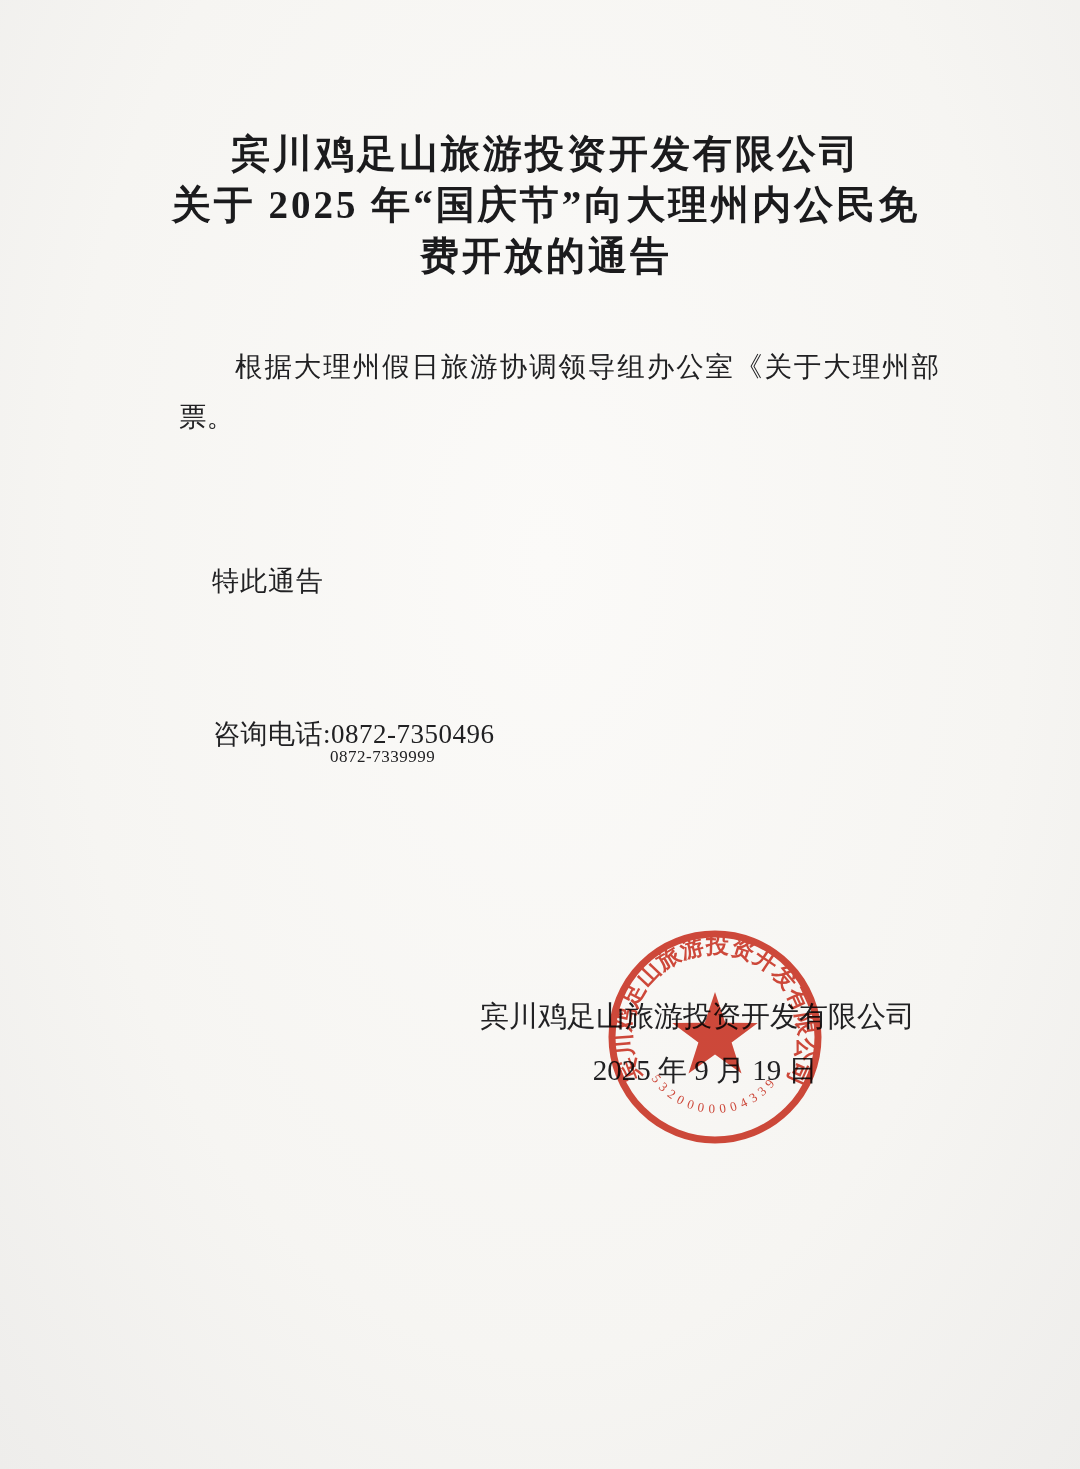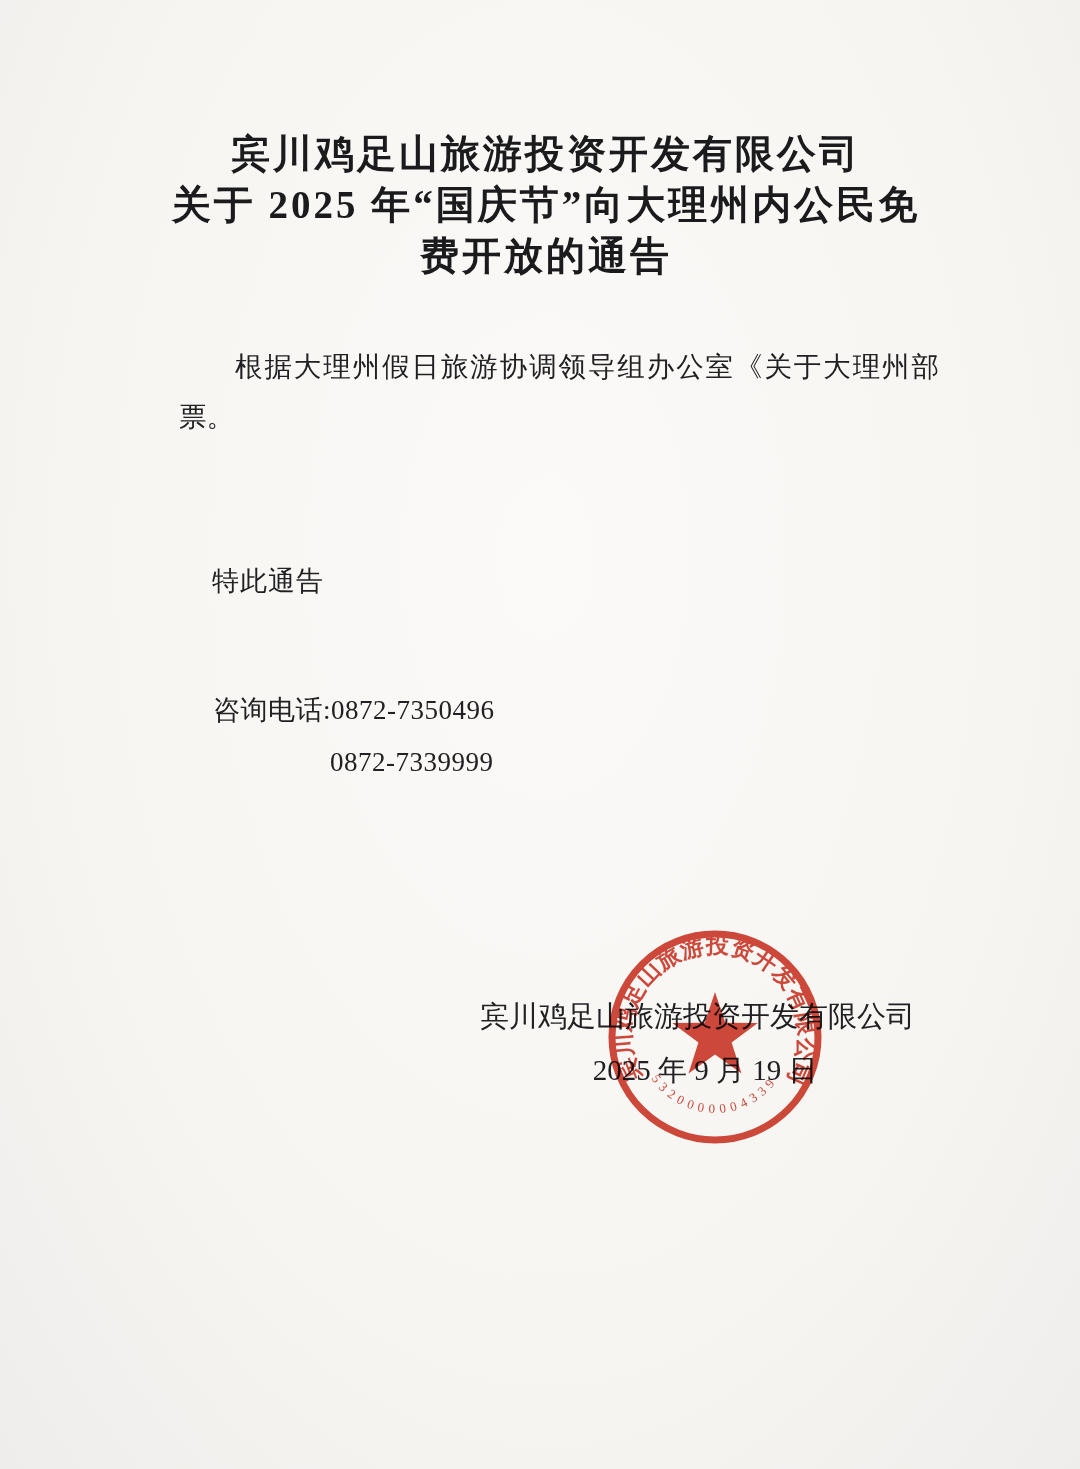--- a/index.html
+++ b/index.html
@@ -46,30 +46,30 @@
   .closing {
     position: absolute;
     top: 563px;
     left: 212px;
     font-size: 27px;
     letter-spacing: 1px;
   }
 
   .contact1 {
     position: absolute;
-    top: 692px;
+    top: 716px;
     left: 213px;
     font-size: 27px;
     letter-spacing: 0.5px;
   }
   .contact2 {
     position: absolute;
     top: 747px;
     left: 330px;
-    font-size: 27px;
+    font-size: 17px;
     letter-spacing: 0.5px;
   }
 
   .sig-company {
     position: absolute;
     top: 997px;
     left: 480px;
     font-size: 29px;
     z-index: 1;
   }

